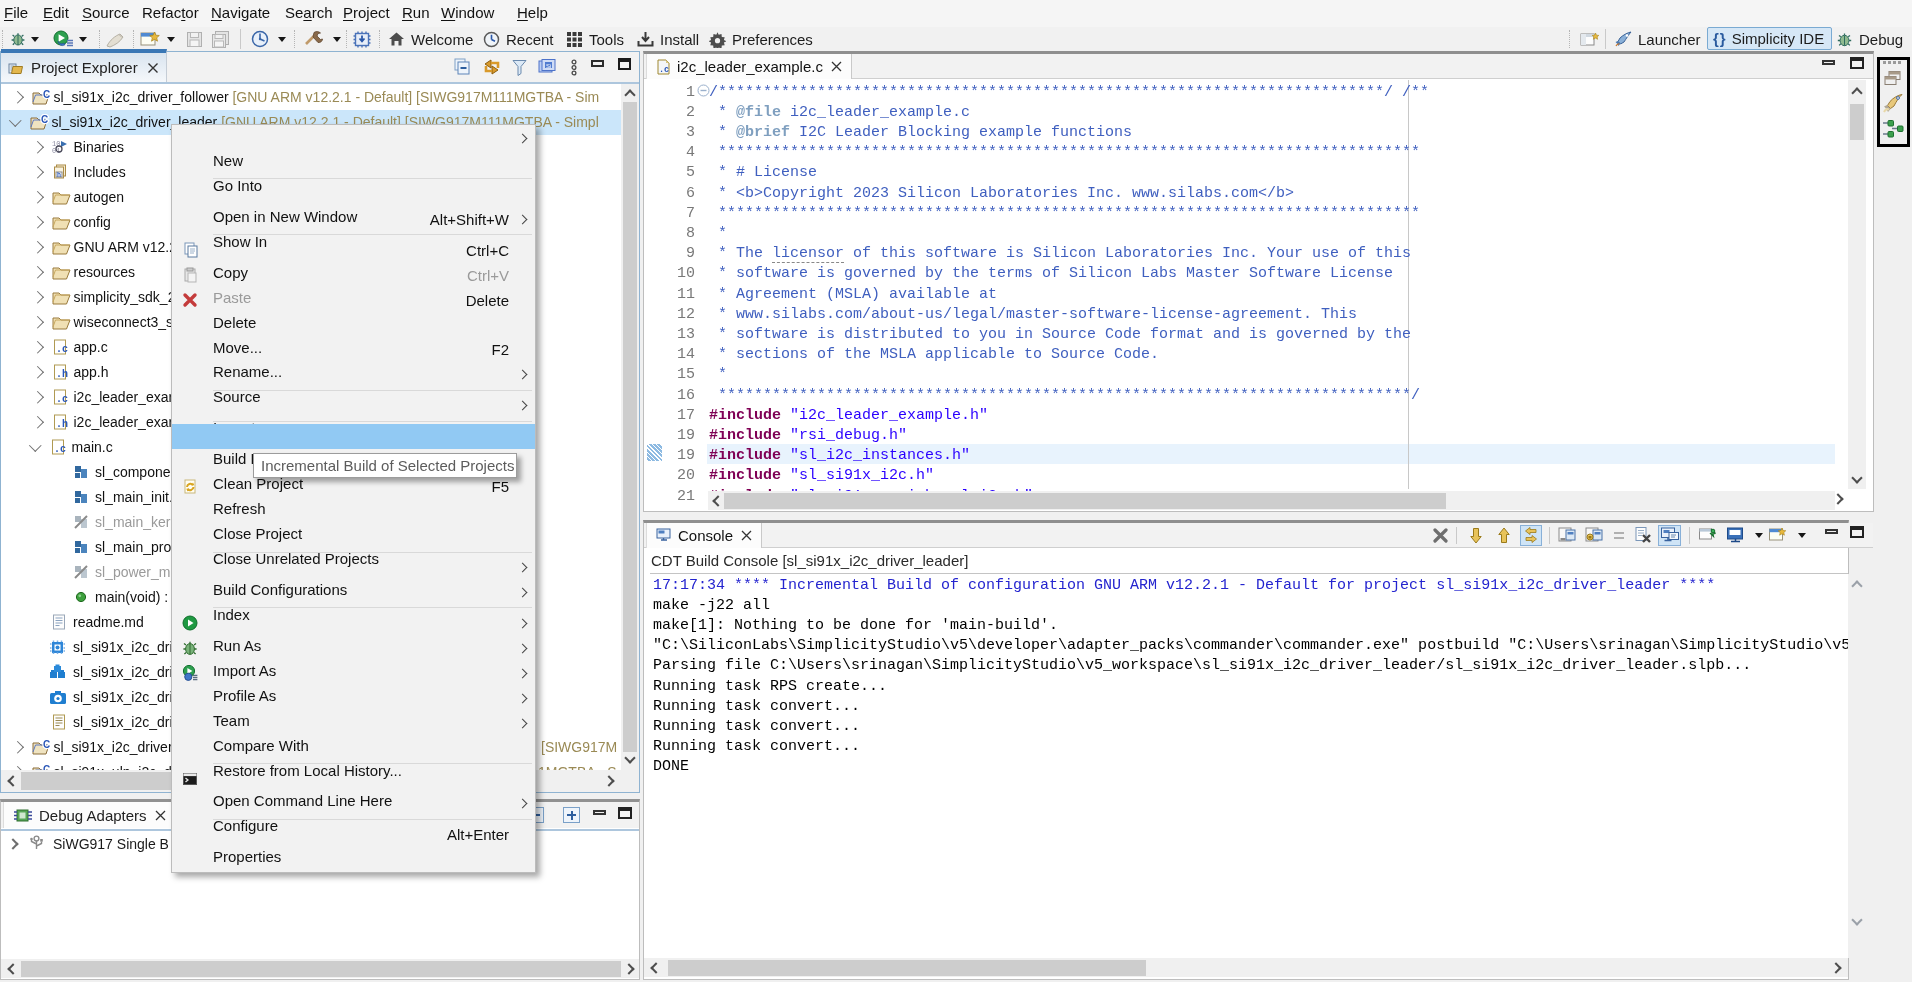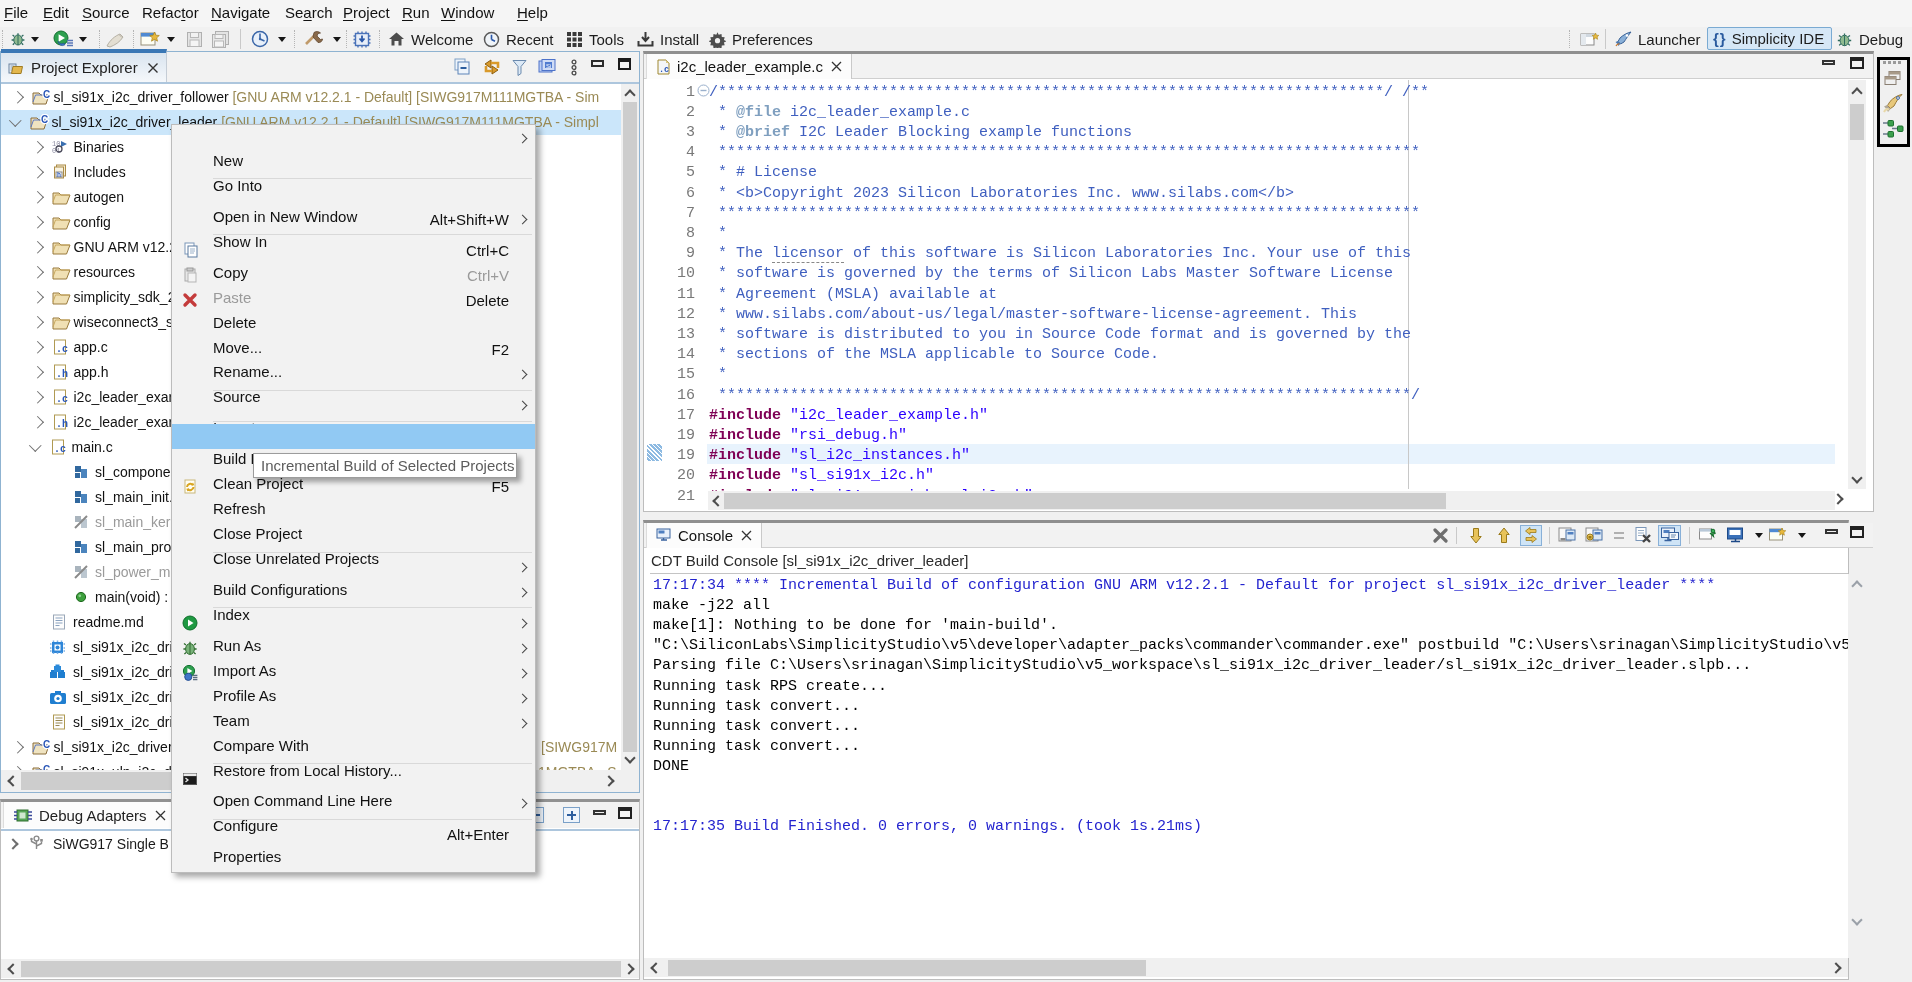--- a/index.html
+++ b/index.html
@@ -543,21 +543,20 @@
   <div class="conline blue" style="top:53px">17:17:34 **** Incremental Build of configuration GNU ARM v12.2.1 - Default for project sl_si91x_i2c_driver_leader ****</div>
   <div class="conline" style="top:73.1px">make -j22 all</div>
   <div class="conline" style="top:93.2px">make[1]: Nothing to be done for 'main-build'.</div>
   <div class="conline" style="top:113.3px;width:1196px;overflow:hidden">"C:\SiliconLabs\SimplicityStudio\v5\developer\adapter_packs\commander\commander.exe" postbuild "C:\Users\srinagan\SimplicityStudio\v5\</div>
   <div class="conline" style="top:133.4px">Parsing file C:\Users\srinagan\SimplicityStudio\v5_workspace\sl_si91x_i2c_driver_leader/sl_si91x_i2c_driver_leader.slpb...</div>
   <div class="conline" style="top:153.5px">Running task RPS create...</div>
   <div class="conline" style="top:173.6px">Running task convert...</div>
   <div class="conline" style="top:193.7px">Running task convert...</div>
   <div class="conline" style="top:213.8px">Running task convert...</div>
   <div class="conline" style="top:233.9px">DONE</div>
-  <div class="conline blue" style="top:294.2px">17:17:35 Build Finished. 0 errors, 0 warnings. (took 1s.21ms)</div>
   <div class="wmin" style="left:1181px;top:6px"></div>
   <div class="wmax" style="left:1206px;top:3px"></div>
   <div class="sb" style="left:1204px;top:51px;width:18px;height:384px"></div>
   <div style="position:absolute;left:1209px;top:59px;width:8px;height:8px;border-right:2px solid #9aa0a8;border-bottom:2px solid #9aa0a8;transform:rotate(-135deg)"></div>
   <div style="position:absolute;left:1209px;top:393px;width:8px;height:8px;border-right:2px solid #9aa0a8;border-bottom:2px solid #9aa0a8;transform:rotate(45deg)"></div>
   <div class="sb" style="left:0;top:435px;width:1204px;height:19px"></div>
   <div style="position:absolute;left:8px;top:441px;width:8px;height:8px;border-right:2px solid #4d4d4d;border-bottom:2px solid #4d4d4d;transform:rotate(135deg)"></div>
   <div class="sbthumb" style="left:24px;top:437px;width:478px;height:16px"></div>
   <div style="position:absolute;left:1188px;top:441px;width:8px;height:8px;border-right:2px solid #4d4d4d;border-bottom:2px solid #4d4d4d;transform:rotate(-45deg)"></div>
   <div id="contools">

